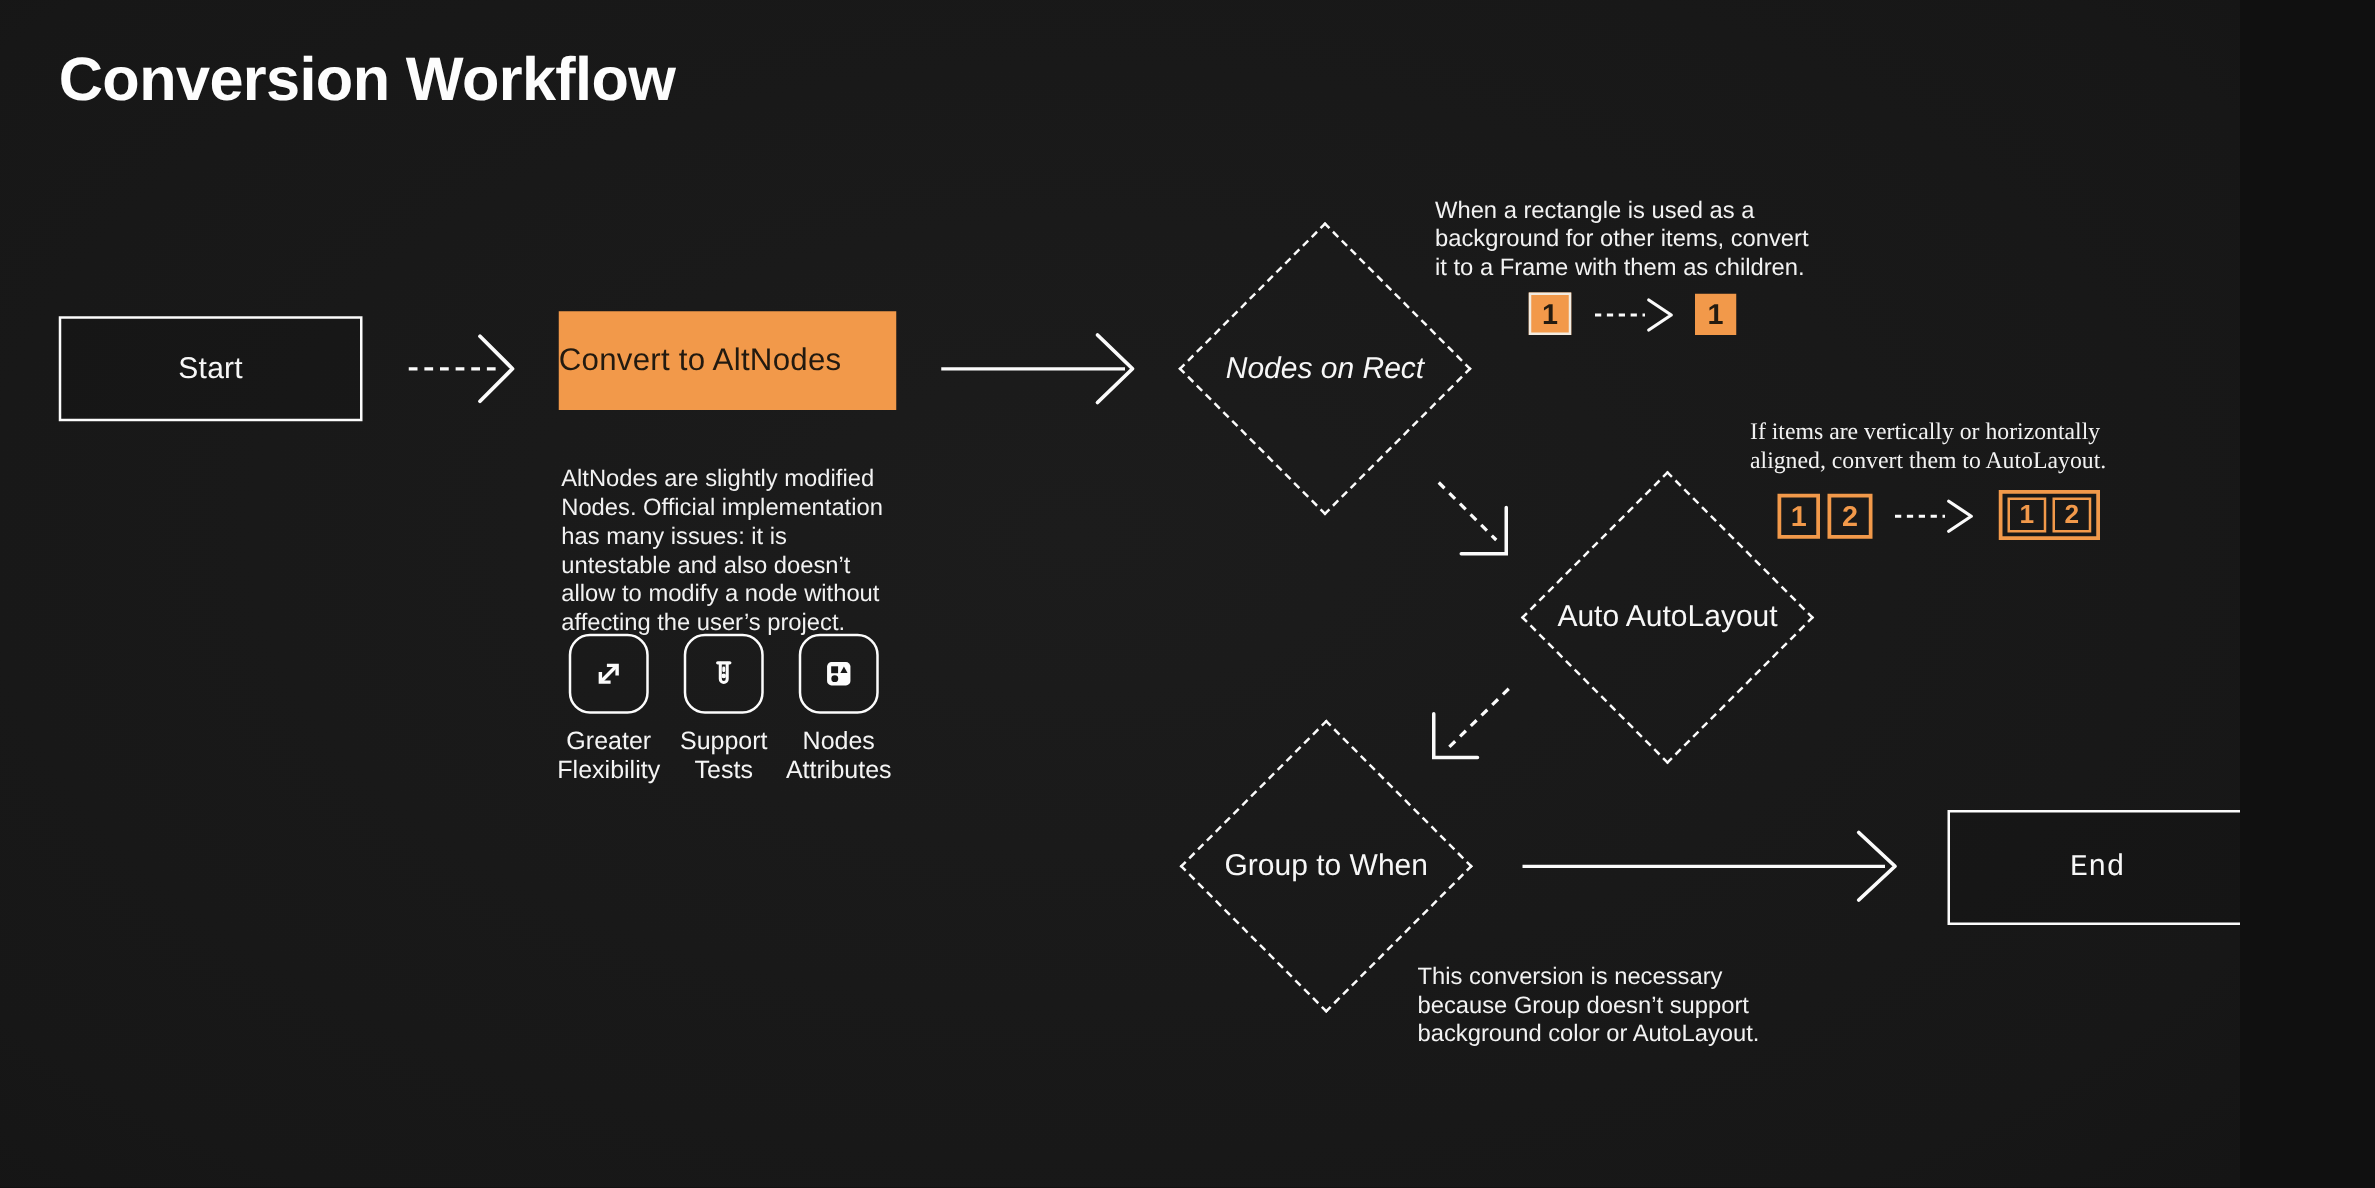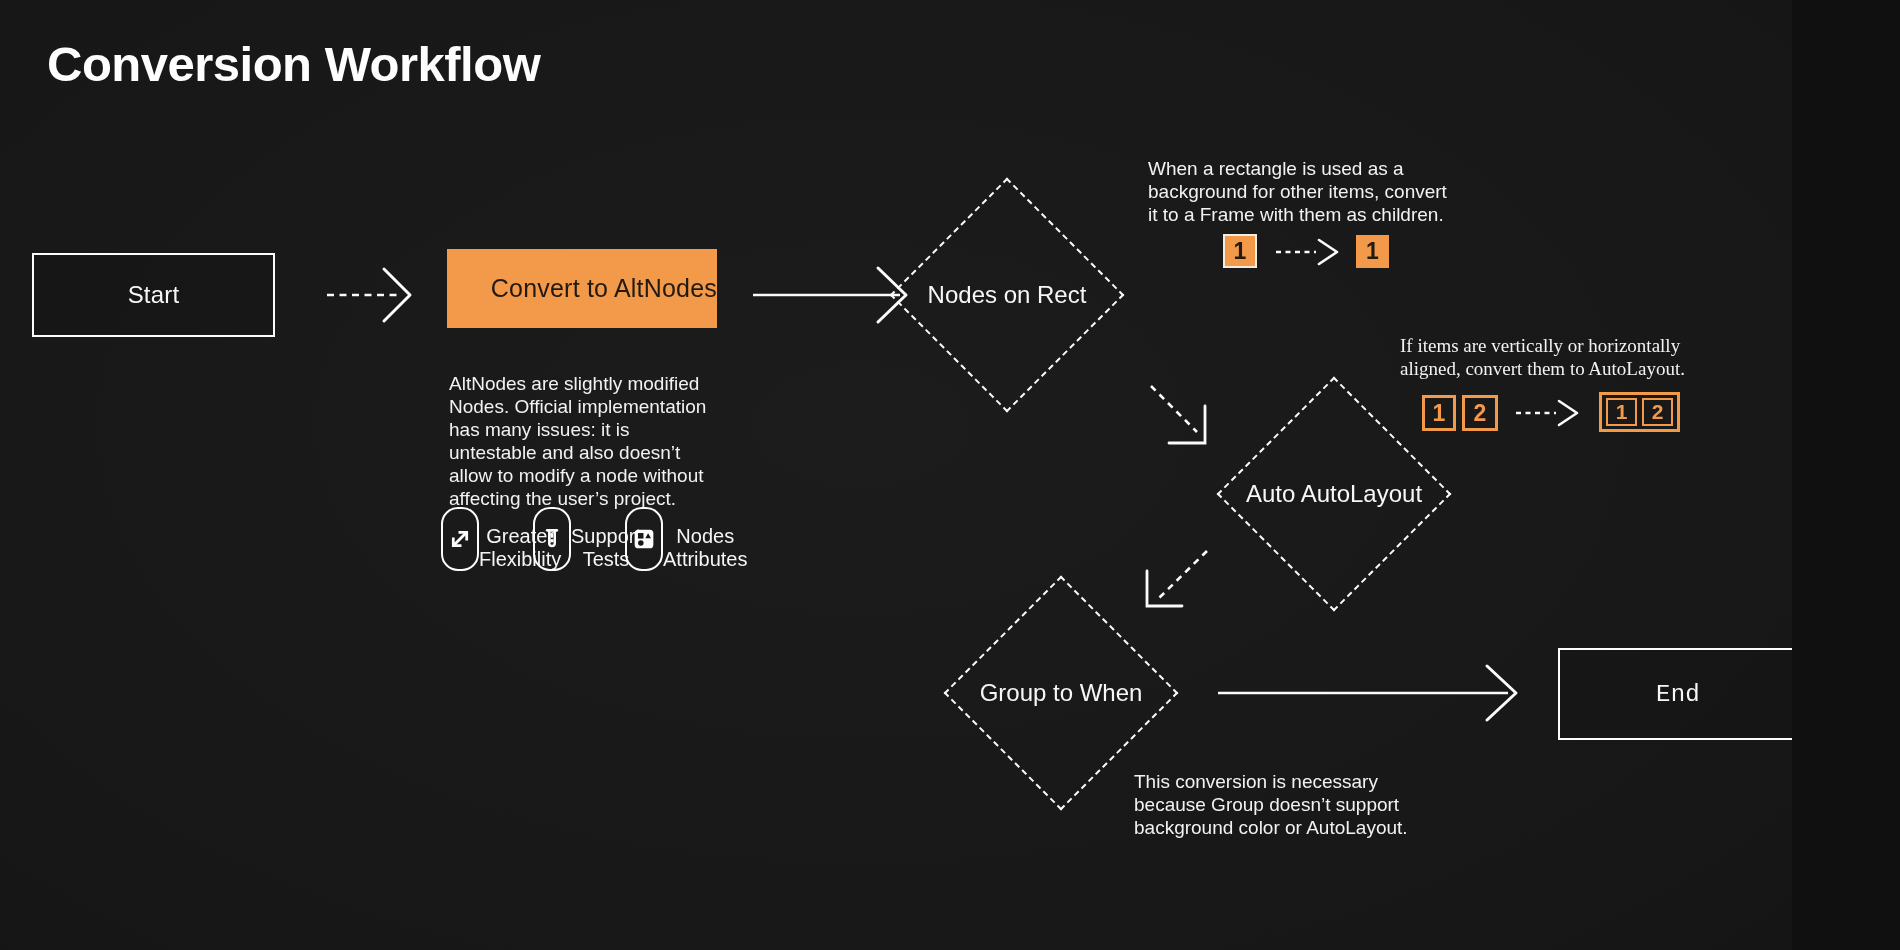--- a/index.html
+++ b/index.html
@@ -11,44 +11,44 @@
   .abs{position:absolute;}
   .title{
     left:47px;top:36px;font-size:49px;font-weight:700;color:#fdfdfd;letter-spacing:-.5px;line-height:1.15;
   }
   
   .rect-node{
     box-sizing:border-box;border:2.5px solid #fcfcfc;background:rgba(0,0,0,0.07);
     display:flex;align-items:center;justify-content:center;
     font-size:24px;color:#f7f7f7;letter-spacing:.2px;
   }
-  .node-start{left:32px;top:253px;width:243px;height:84px;}
+  .node-start{left:47px;top:253px;width:243px;height:84px;}
   .node-end{left:1558px;top:648px;width:240px;height:92px;font-family:Liberation Mono, monospace;}
   .node-convert{
     left:447px;top:249px;width:270px;height:79px;background:#F2994A;border:none;
-    display:flex;align-items:center;justify-content:flex-end;
+    display:flex;align-items:center;justify-content:flex-start;
     font-size:25px;font-weight:500;color:#221a10;letter-spacing:.2px;
   }
   
   .diamond{width:234px;height:234px;}
   .diamond-border{position:absolute;inset:34px;border:2px dashed #fafafa;transform:rotate(45deg);}
   .diamond-label{position:absolute;inset:0;display:flex;align-items:center;justify-content:center;
     font-size:24px;color:#f7f7f7;white-space:nowrap;}
-  .d-nodes{left:890px;top:178px;}
+  .d-nodes{left:943px;top:178px;font-style:italic;}
   .d-auto{left:1217px;top:377px;}
   .d-group{left:944px;top:576px;}
   
   .para{white-space:pre-line;font-size:19px;line-height:23px;color:#f2f2f2;}
   .desc{left:449px;top:372px;width:300px;}
   .ann1{left:1148px;top:157px;width:440px;}
   .ann2{left:1400px;top:334px;width:420px;font-family:Liberation Serif, serif;}
   .ann3{left:1134px;top:770px;width:340px;}
   
   .features{left:441px;top:507px;display:flex;gap:0;}
-  .feature{width:92px;display:flex;flex-direction:row;align-items:flex-end;}
+  .feature{width:92px;display:flex;flex-direction:column;align-items:center;}
   .icon-box{box-sizing:border-box;width:64px;height:64px;border:2.5px solid #fcfcfc;border-radius:17px;
     display:flex;align-items:center;justify-content:center;}
   .feature-label{margin-top:11px;font-size:20px;line-height:23px;text-align:center;white-space:pre-line;color:#f5f5f5;}
   
   .badge{box-sizing:border-box;position:absolute;display:flex;align-items:center;justify-content:center;
     font-weight:700;font-size:23px;}
   .badge-fill{background:#F2994A;color:#241b10;}
   .badge-fill-border{border:2px solid #f3ece1;}
   .badge-outline{border:3px solid #F2994A;color:#F2994A;background:transparent;}
   .badge-group{box-sizing:border-box;position:absolute;border:3px solid #F2994A;

